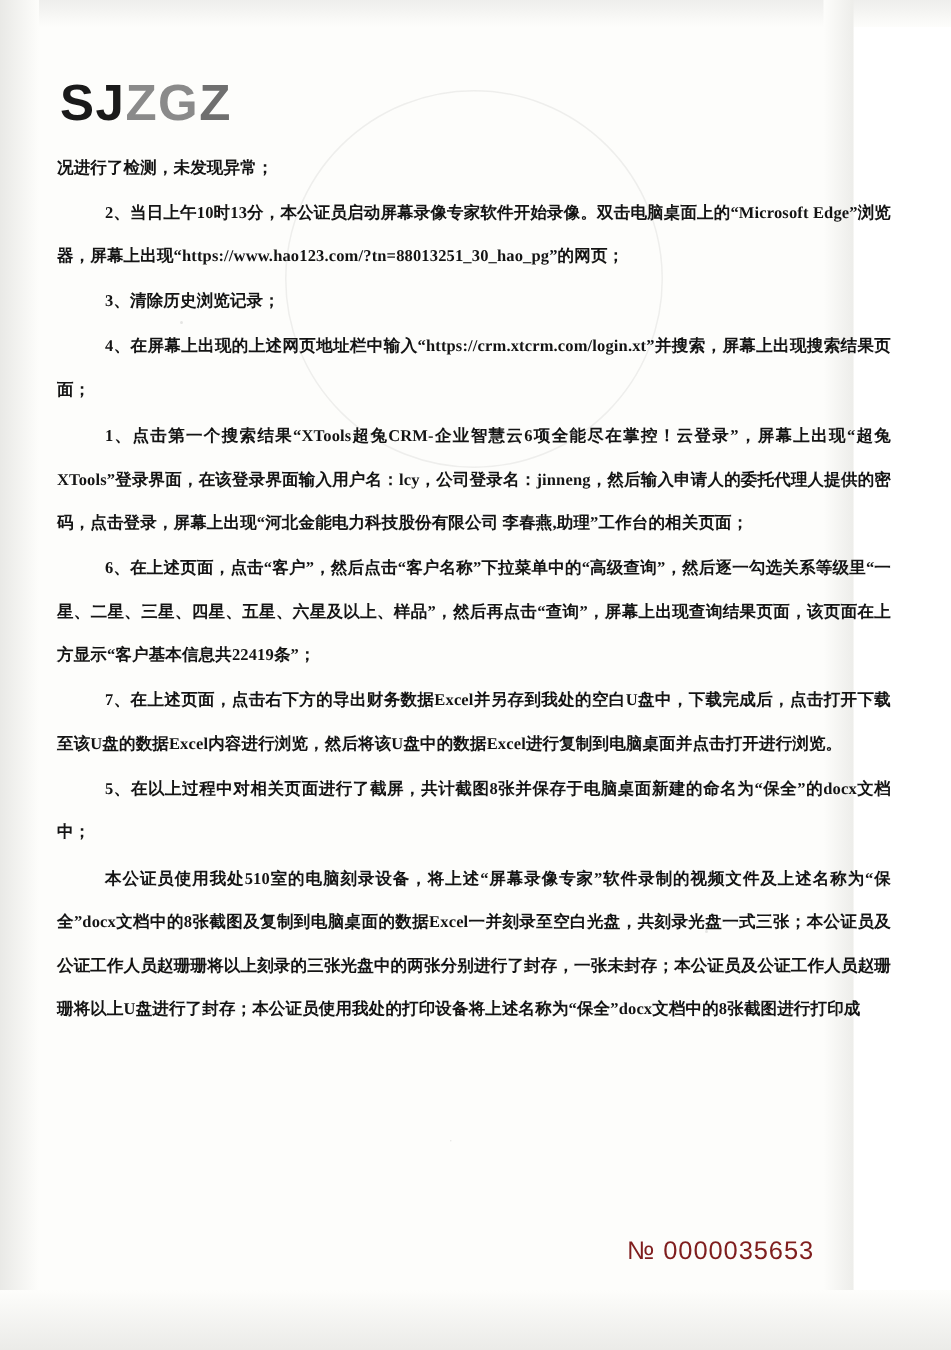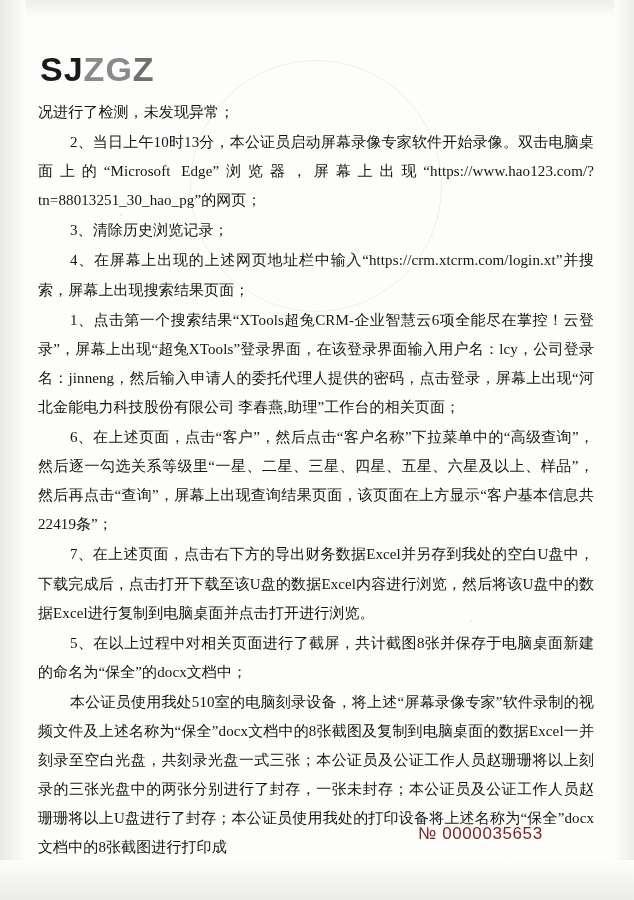--- a/index.html
+++ b/index.html
@@ -13,21 +13,21 @@
     position: relative;
     overflow: hidden;
     font-family: "Liberation Serif", serif;
     color: #141414;
   }
 
   .page {
     position: absolute;
     left: 0;
     top: 0;
-    width: 634px;
+    width: 569px;
     height: 900px;
     background: #fdfdfb;
   }
 
   
   .scan-edge-left {
     position: absolute;
     left: 0; top: 0;
     width: 26px; height: 900px;
     background: linear-gradient(to right, #e9e9e6, #fdfdfb);
@@ -85,26 +85,27 @@
 
   .content {
     position: absolute;
     left: 38px;
     top: 98px;
     width: 556px;
   }
 
   p.para {
     margin: 0 0 1px 0;
-    font-size: 15px;
+    font-size: 11px;
     line-height: 29.1px;
     text-align: justify;
     text-justify: inter-ideograph;
     text-indent: 0;
     letter-spacing: 0.1px;
+    font-weight: bold;
   }
   p.indent {
     text-indent: 32px;
   }
 
   .footer-no {
     position: absolute;
     left: 418px;
     top: 824px;
     font-family: "Liberation Sans", sans-serif;

